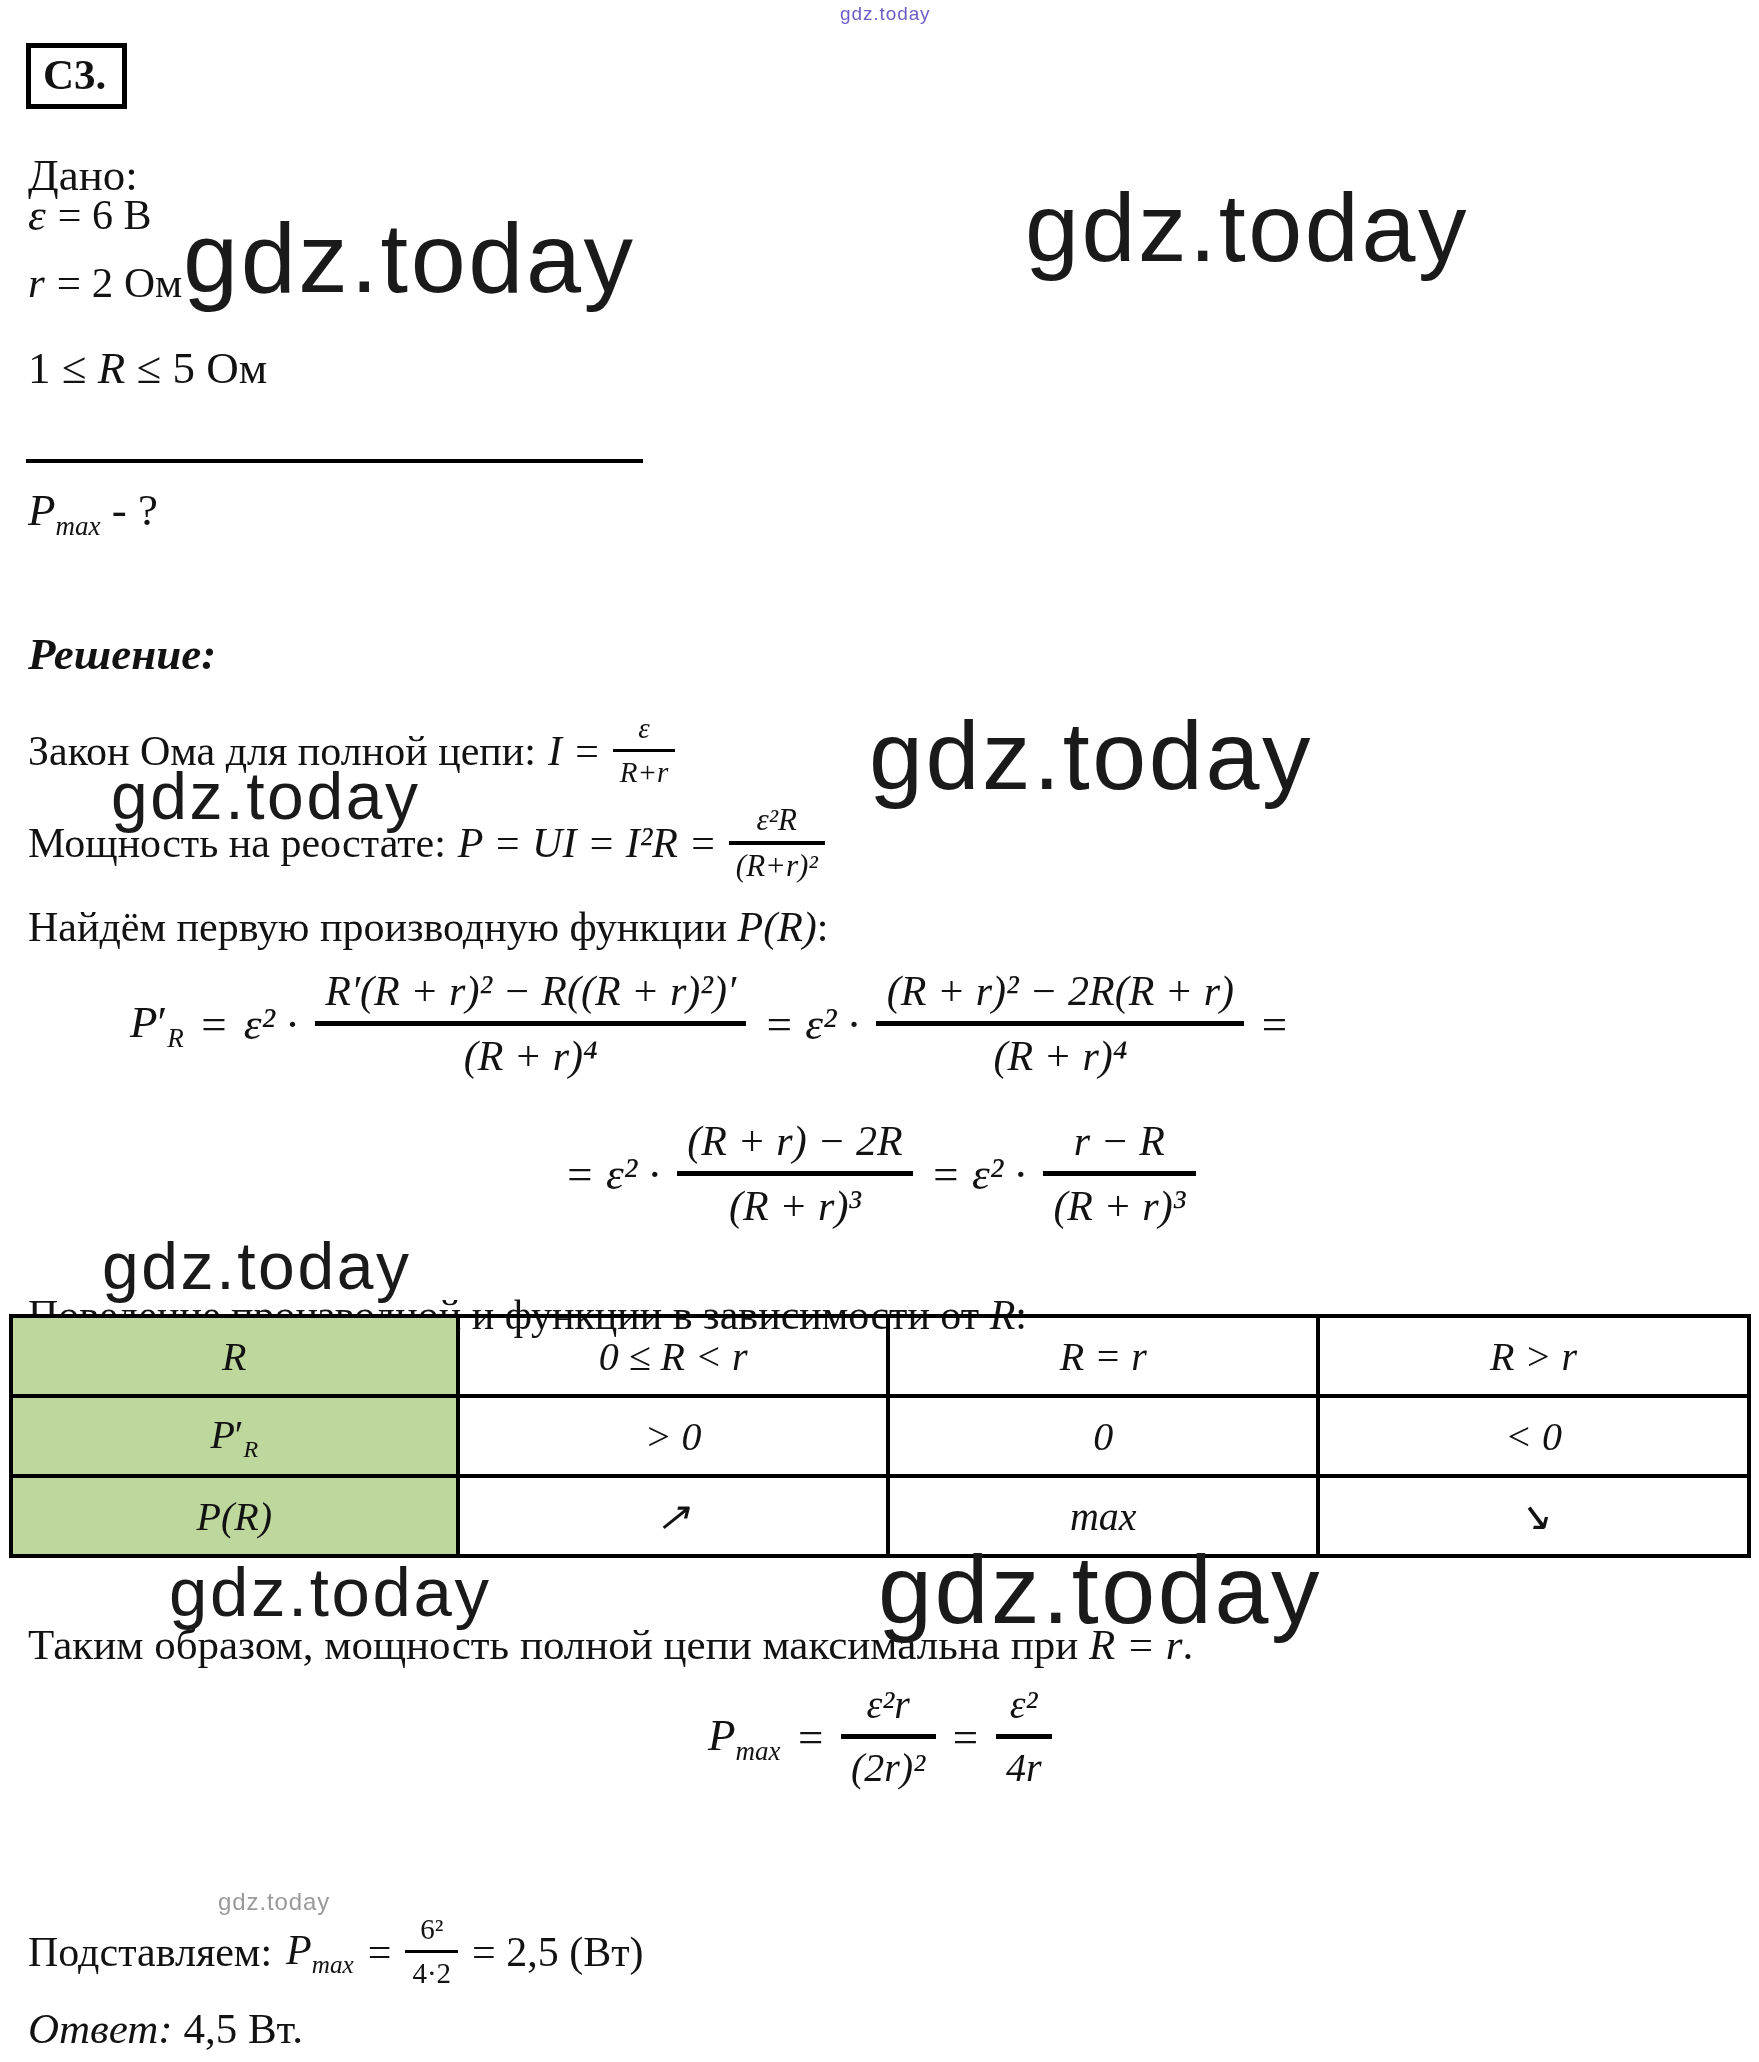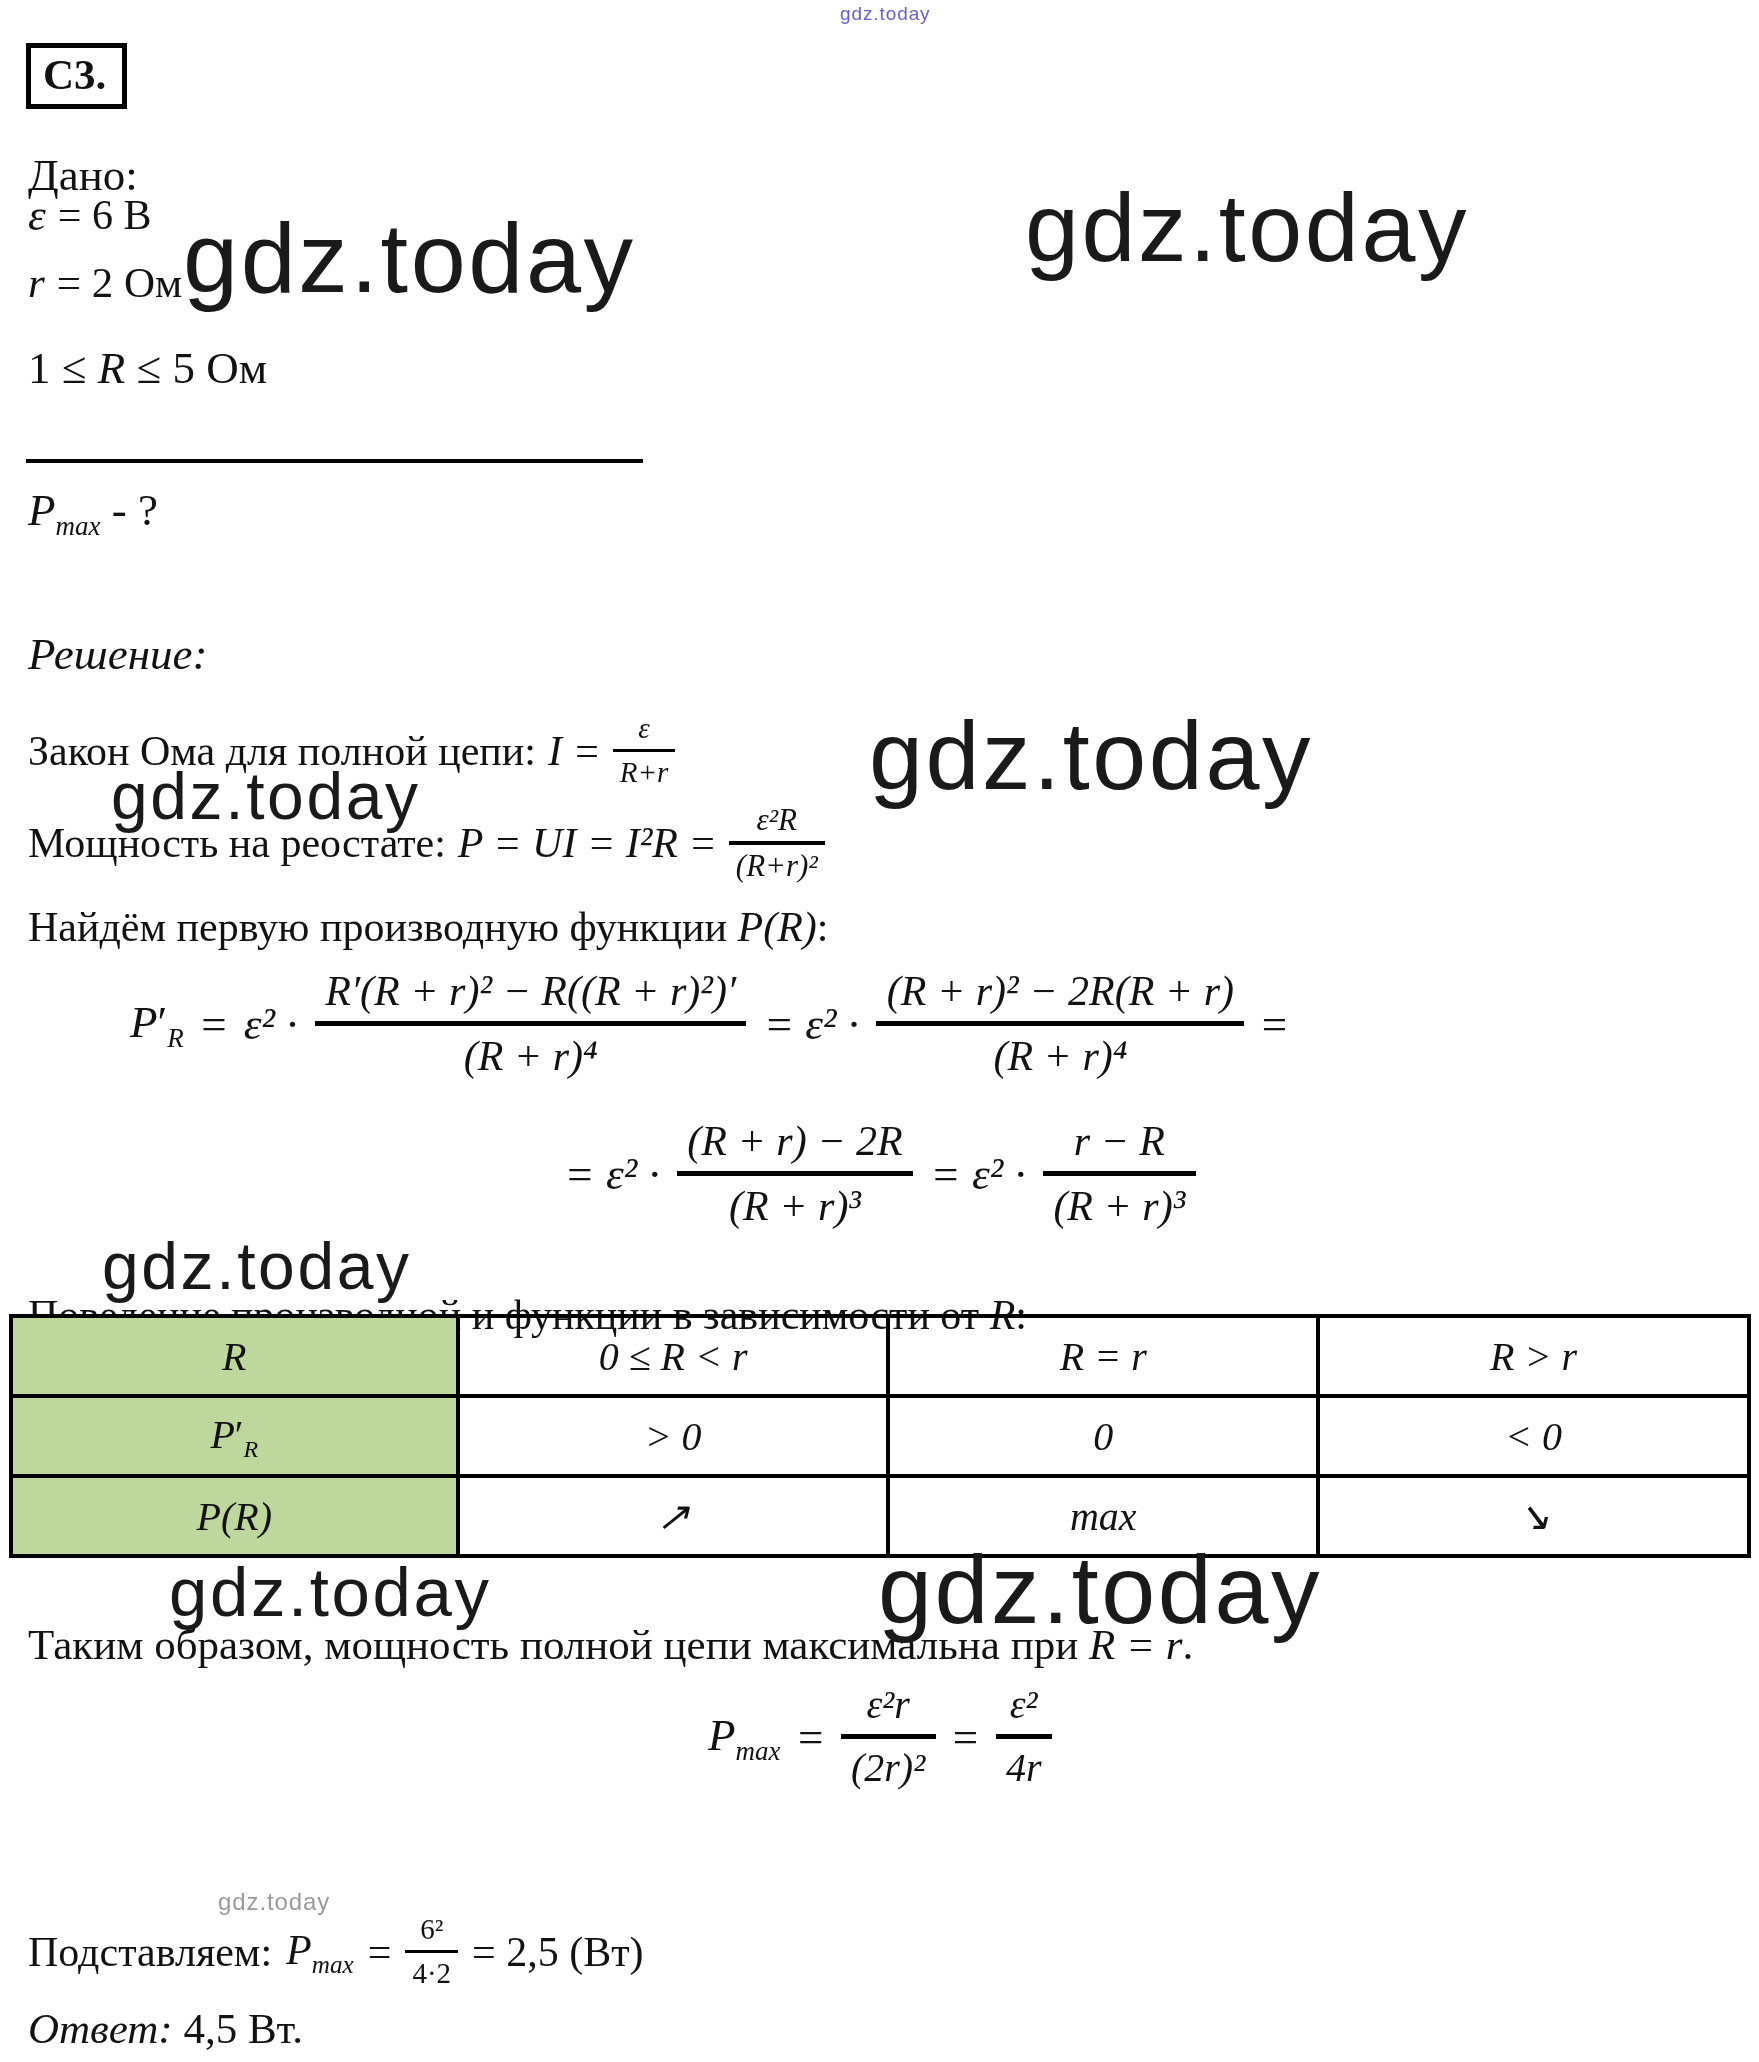--- a/index.html
+++ b/index.html
@@ -80,21 +80,21 @@
     <span>1 ≤ </span><span class="mi">R</span><span> ≤ 5 Ом</span>
   </div>
 
   <div class="divider" style="left:26px; top:459px; width:617px; height:3.5px;"></div>
 
   <div class="block" style="left:28px; top:484px; font-size:45px;">
     <span class="mi">P</span><sub class="s">max</sub>
     <span>- ?</span>
   </div>
 
-  <div class="block mi" style="left:28px; top:628px; font-size:45px;">Решение:</div>
+  <div class="block mi" style="left:28px; top:628px; font-size:45px;font-weight:bold;">Решение:</div>
 
   <div class="block row" style="left:28px; top:712px; font-size:42px;">
     <span>Закон Ома для полной цепи:</span>
     <span class="gap"></span>
     <span class="mi">I =</span>
     <span class="gap"></span>
     <span class="frac frac-sm mi" style="font-size:29px;">
       <span class="num">ε</span>
       <span class="bar"></span>
       <span class="den">R+r</span>

